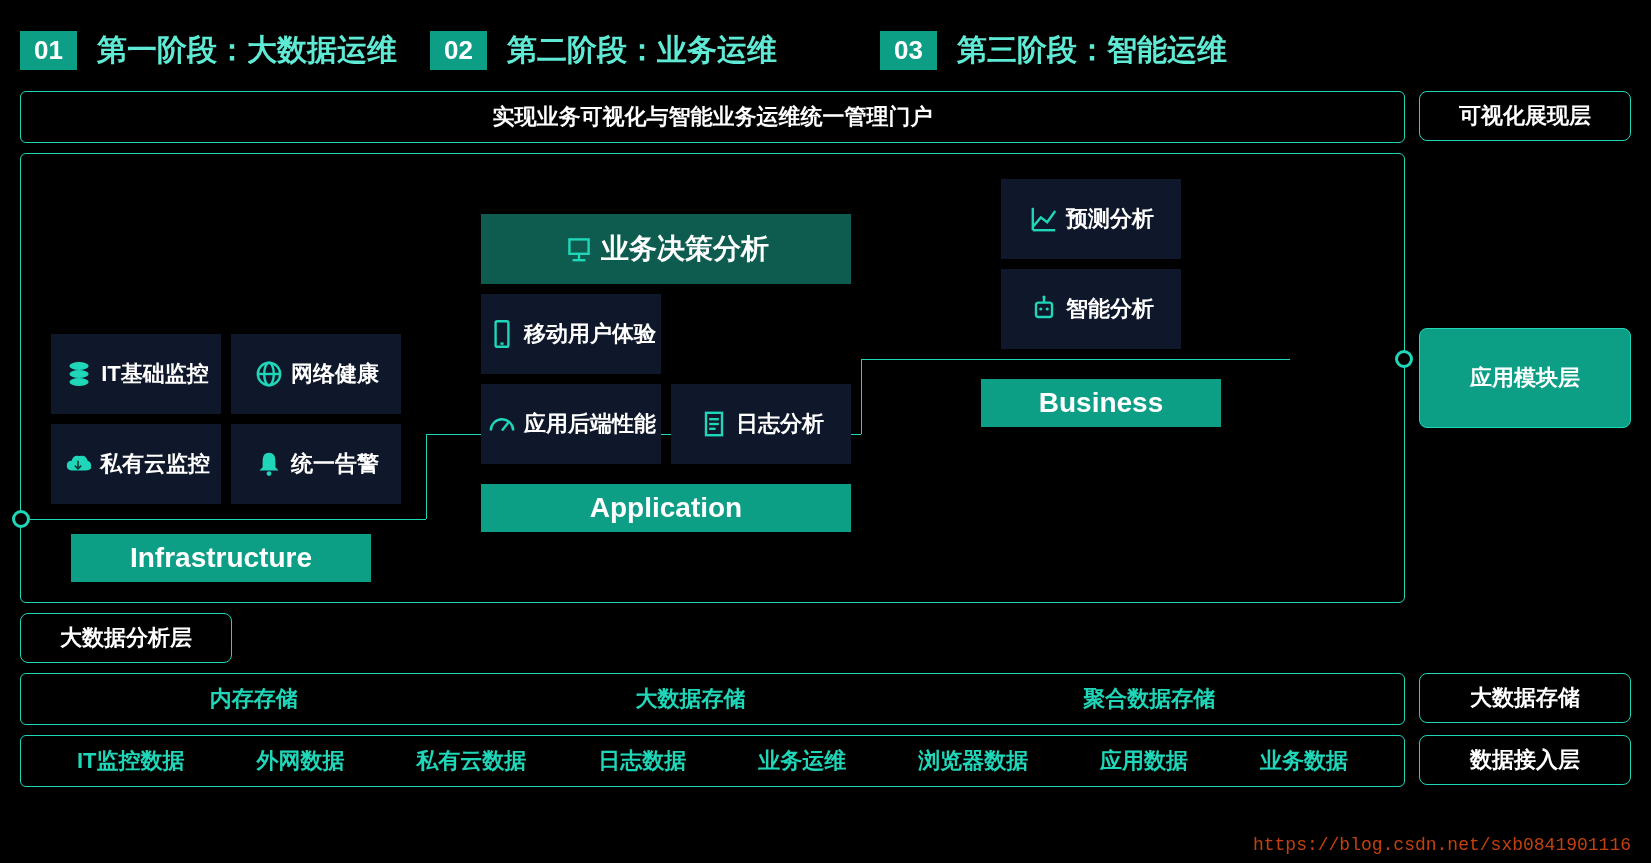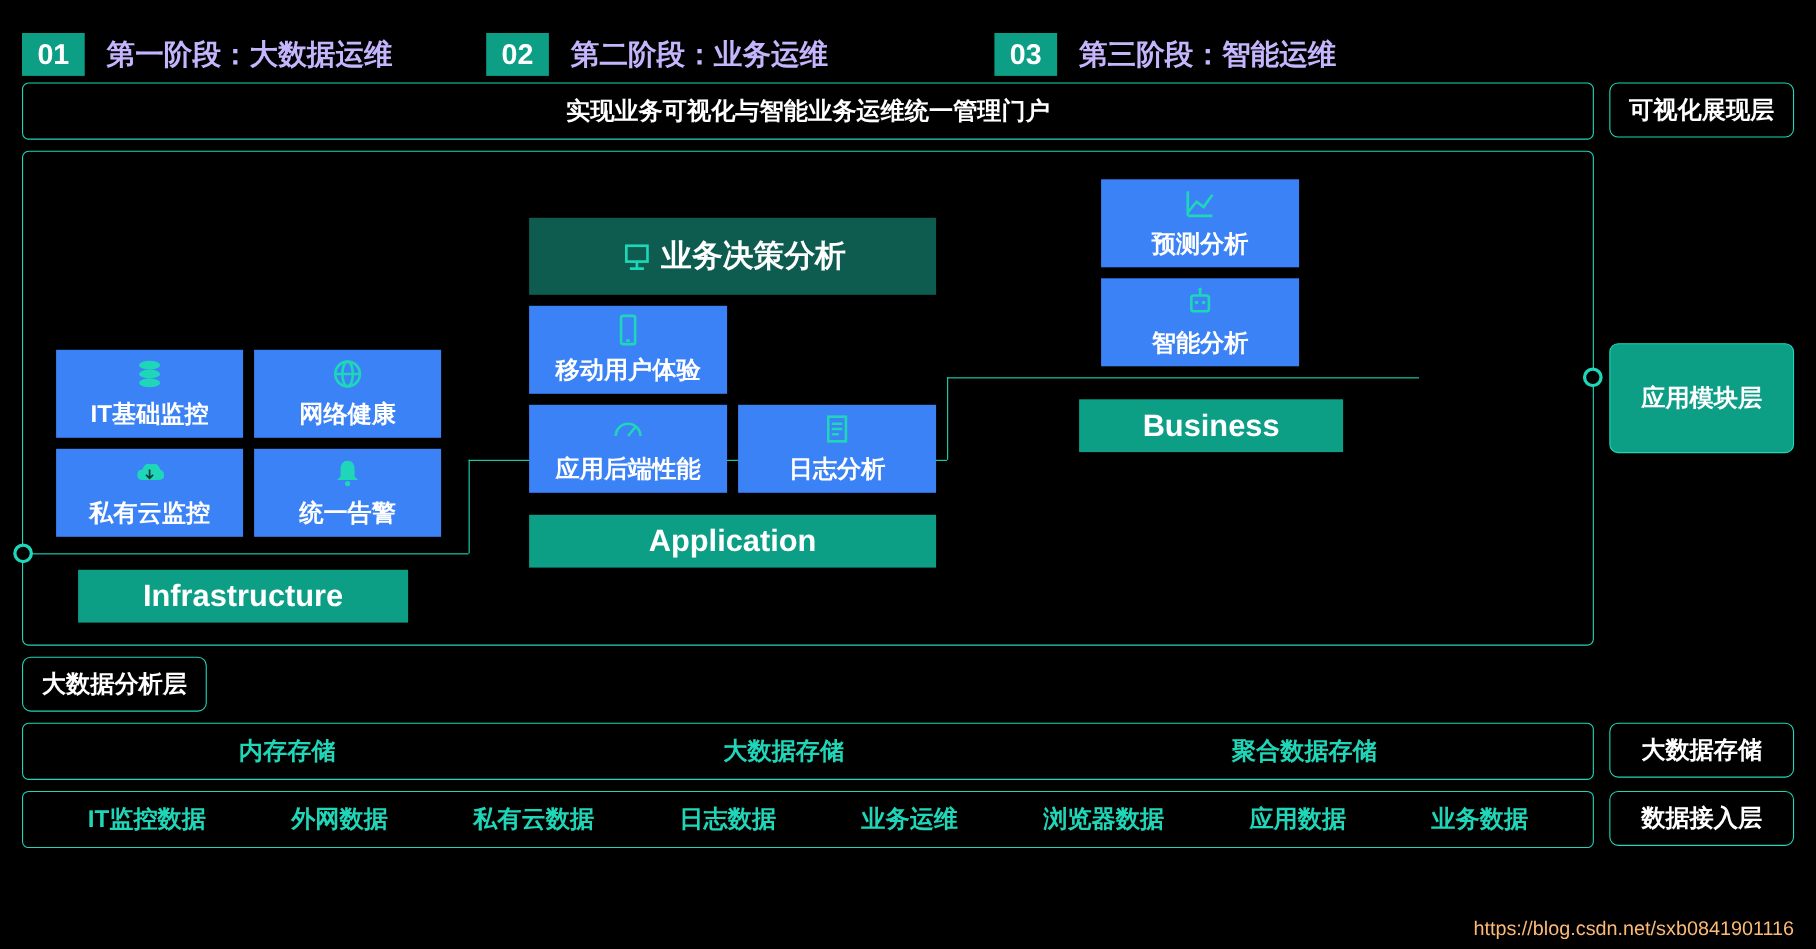--- a/index.html
+++ b/index.html
@@ -5,34 +5,34 @@
 * { margin: 0; padding: 0; box-sizing: border-box; }
 body {
   background: #000;
   width: 1651px;
   height: 863px;
   font-family: "Microsoft YaHei", Arial, sans-serif;
   color: #1fd6b8;
   position: relative;
   padding: 30px 20px 20px 20px;
 }
-.phase-row { display: flex; gap: 22px; margin-bottom: 6px; }
+.phase-row { display: flex; gap: 10px; margin-bottom: 20px; }
 .phase { display: flex; align-items: center; gap: 20px; }
 .phase-num {
   background: #0d9e86;
   color: #fff;
   font-size: 26px;
   font-weight: bold;
   padding: 4px 14px;
   font-family: Arial;
 }
-.phase-label { color: #c4b5fd; font-size: 26px; font-weight: bold; }
+.phase-label { color: #5eead4; font-size: 30px; font-weight: bold; }
 .main-row { display: flex; gap: 14px; }
 .left-col { flex: 1; display: flex; flex-direction: column; gap: 10px; }
-.right-col { width: 168px; display: flex; flex-direction: column; gap: 10px; }
+.right-col { width: 212px; display: flex; flex-direction: column; gap: 10px; }
 .band {
   border: 1px solid #1fd6b8;
   border-radius: 6px;
   display: flex;
   align-items: center;
   justify-content: space-around;
   padding: 10px 20px;
   min-height: 50px;
 }
 .band-item { color: #1fd6b8; font-size: 22px; font-weight: bold; }
@@ -67,24 +67,23 @@
   position: absolute;
   width: 18px; height: 18px;
   border-radius: 50%;
   background: #000;
   border: 3px solid #1fd6b8;
 }
 .dot1 { left: -9px; top: 356px; }
 .dot3 { right: -9px; top: 196px; }
 .card {
   position: absolute;
-  background: #3b82f6;
-  color: #fff;
-  display: flex;
-  flex-direction: column;
+  background: #0f172a;
+  color: #fff;
+  display: flex;
   align-items: center;
   justify-content: center;
   gap: 6px;
   font-size: 22px;
   font-weight: bold;
 }
 .card.lg { background: #0d5c4f; }
 .stage-label {
   position: absolute;
   background: #0d9e86;
@@ -94,22 +93,22 @@
   display: flex;
   align-items: center;
   justify-content: center;
   padding: 8px 30px;
 }
 .icon { width: 32px; height: 32px; stroke: #1fd6b8; fill: none; stroke-width: 3; }
 .icon-fill { fill: #1fd6b8; stroke: none; }
 .watermark {
   position: absolute;
   right: 20px; bottom: 8px;
-  color: #fdba74; font-size: 18px;
-  font-family: Liberation Sans, sans-serif;
+  color: #c2410c; font-size: 18px;
+  font-family: Liberation Mono, monospace;
 }
 </style>
 </head>
 <body>
 
 <div class="phase-row">
   <div class="phase" style="width:400px">
     <div class="phase-num">01</div>
     <div class="phase-label">第一阶段：大数据运维</div>
   </div>

